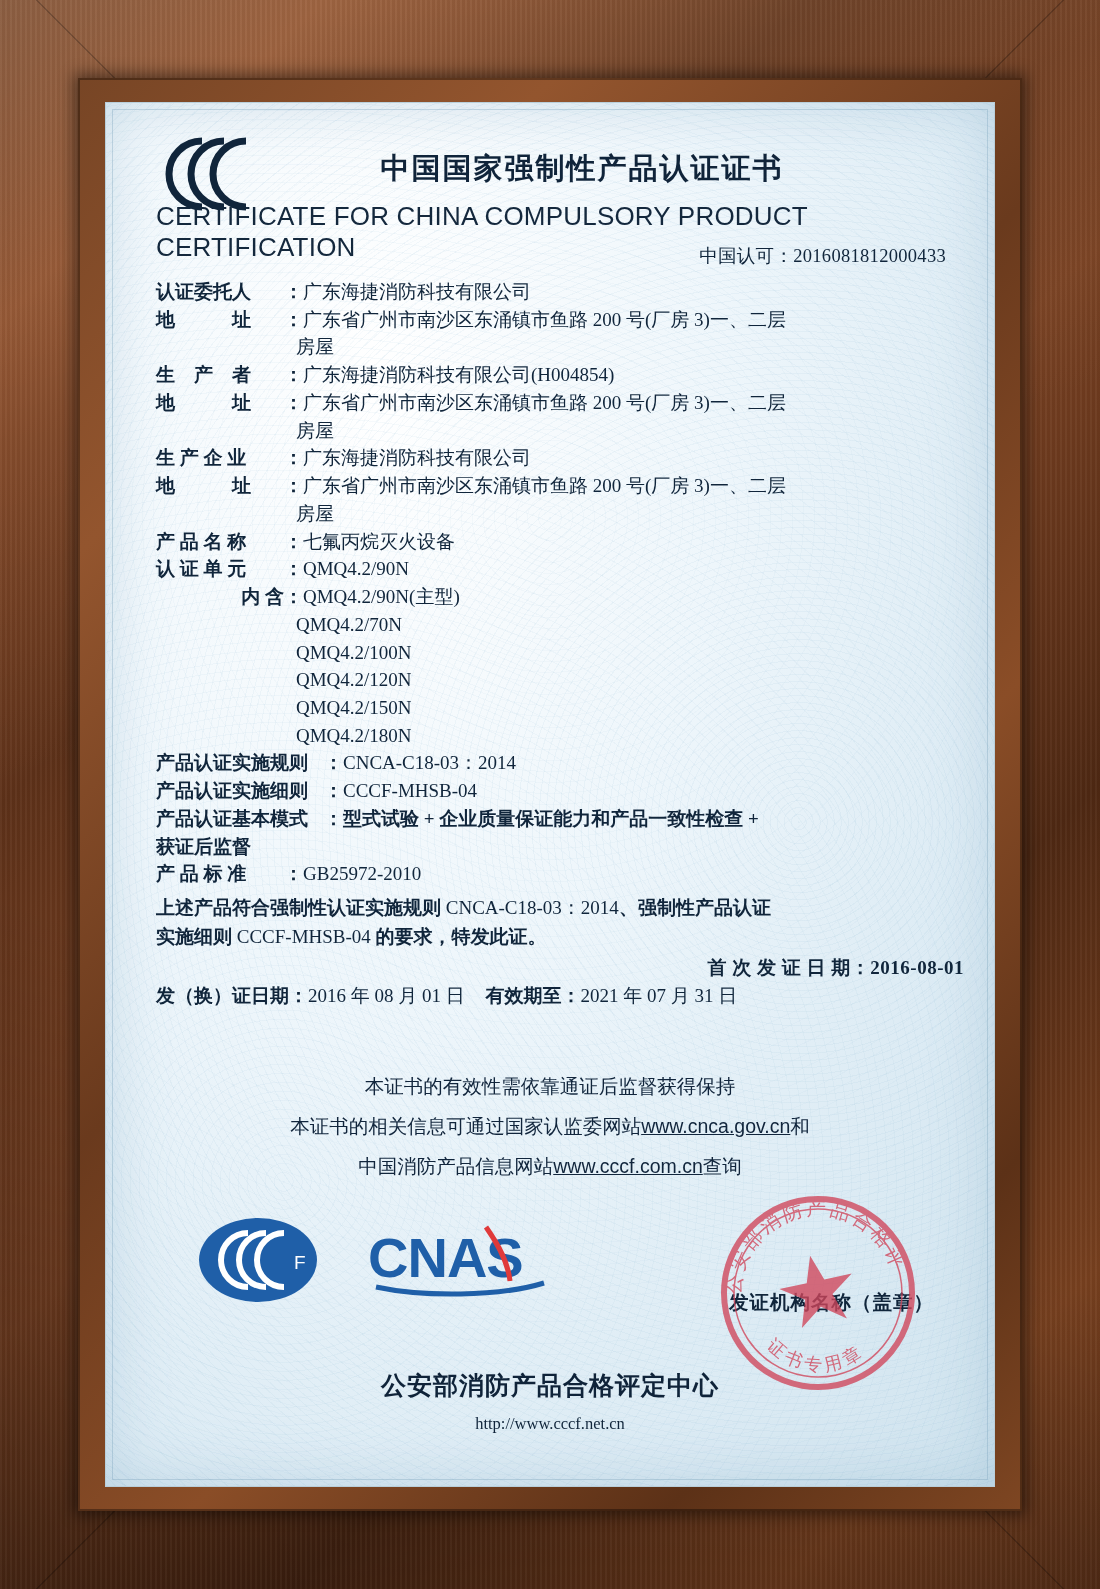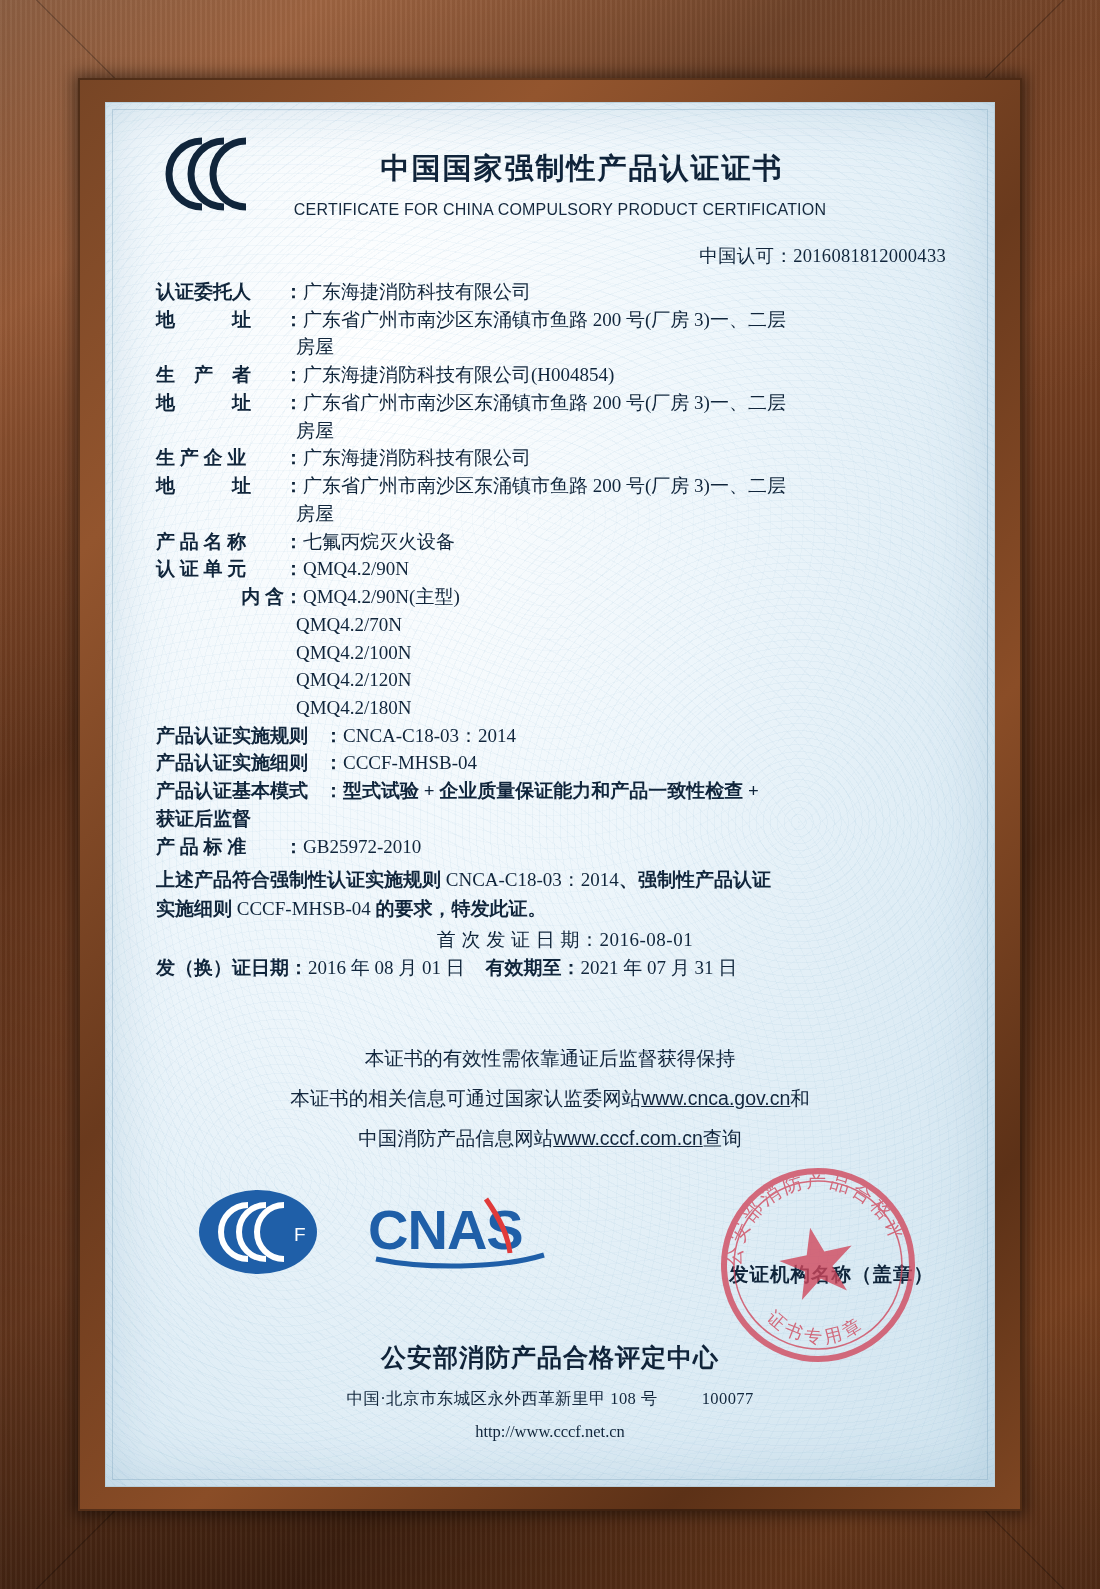--- a/index.html
+++ b/index.html
@@ -103,23 +103,22 @@
     text-align: center;
     font-family: "Liberation Sans", sans-serif;
     font-weight: bold;
     font-size: 29px;
     letter-spacing: 2px;
     color: #10243a;
     padding-left: 64px;
     padding-top: 24px;
   }
   .title-en {
-    text-align: center;
     font-family: "Liberation Sans", sans-serif;
-    font-size: 16px;
+    font-size: 26px;
     color: #14283d;
     letter-spacing: 0.2px;
     padding-left: 20px;
     margin-top: 12px;
   }
   .cert-no {
     text-align: right;
     font-size: 18.5px;
     margin-top: 14px;
     padding-right: 18px;
@@ -169,22 +168,22 @@
 
   .statement {
     padding: 6px 12px 0 20px;
     font-size: 19px;
     font-weight: bold;
     line-height: 1.5;
   }
   .statement .thin { font-weight: normal; }
 
   .first-issue {
-    text-align: center;
-    font-weight: normal;
+    text-align: right;
+    font-weight: bold;
     font-size: 19px;
     margin-top: 4px;
     letter-spacing: 0.5px;
     padding-left: 30px;
   }
   .issue-line {
     padding-left: 20px;
     font-size: 19px;
     font-weight: bold;
     margin-top: 2px;
@@ -366,20 +365,21 @@
         </div>
 
         <div class="row">
           <div class="lbl-right">内 含</div>
           <div class="colon">：</div>
           <div class="val">QMQ4.2/90N(主型)</div>
         </div>
         <div class="sub">QMQ4.2/70N</div>
         <div class="sub">QMQ4.2/100N</div>
         <div class="sub">QMQ4.2/120N</div>
+        <div class="sub">QMQ4.2/150N</div>
         <div class="sub">QMQ4.2/180N</div>
 
         <div class="row">
           <div class="lbl" style="flex:0 0 168px">产品认证实施规则</div>
           <div class="colon">：</div>
           <div class="val">CNCA-C18-03：2014</div>
         </div>
 
         <div class="row">
           <div class="lbl" style="flex:0 0 168px">产品认证实施细则</div>
@@ -468,21 +468,18 @@
               <text font-size="18" fill="#d0455a" font-family="Liberation Sans, sans-serif" letter-spacing="4">
                 <textPath href="#sealBot" startOffset="16%">证书专用章</textPath>
               </text>
             </g>
           </svg>
         </div>
       </div>
 
       <div class="footer">
         <div class="org">公安部消防产品合格评定中心</div>
-        <div class="addr">
-          <span>中国·北京市东城区永外西革新里甲 108 号</span><span class="gap"></span><span>100077</span>
-        </div>
         <div class="site">http://www.cccf.net.cn</div>
       </div>
 
     </div>
   </div>
 </div>
 
 </body></html>

